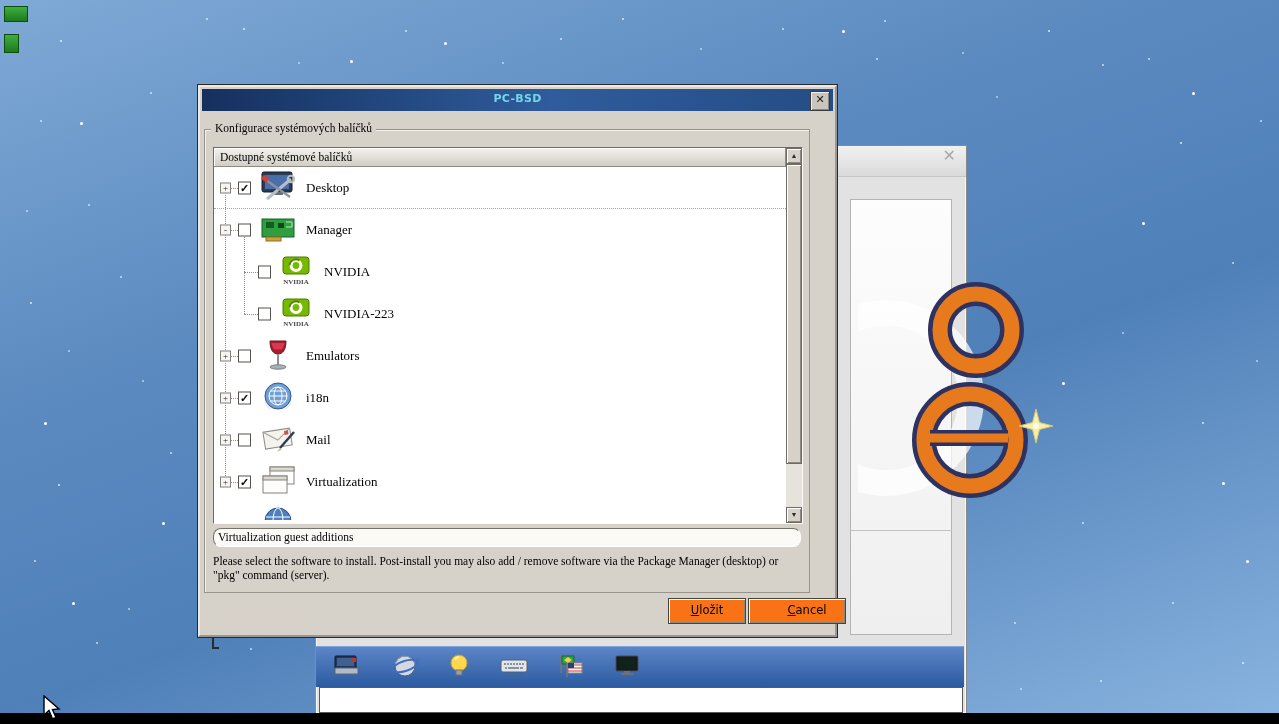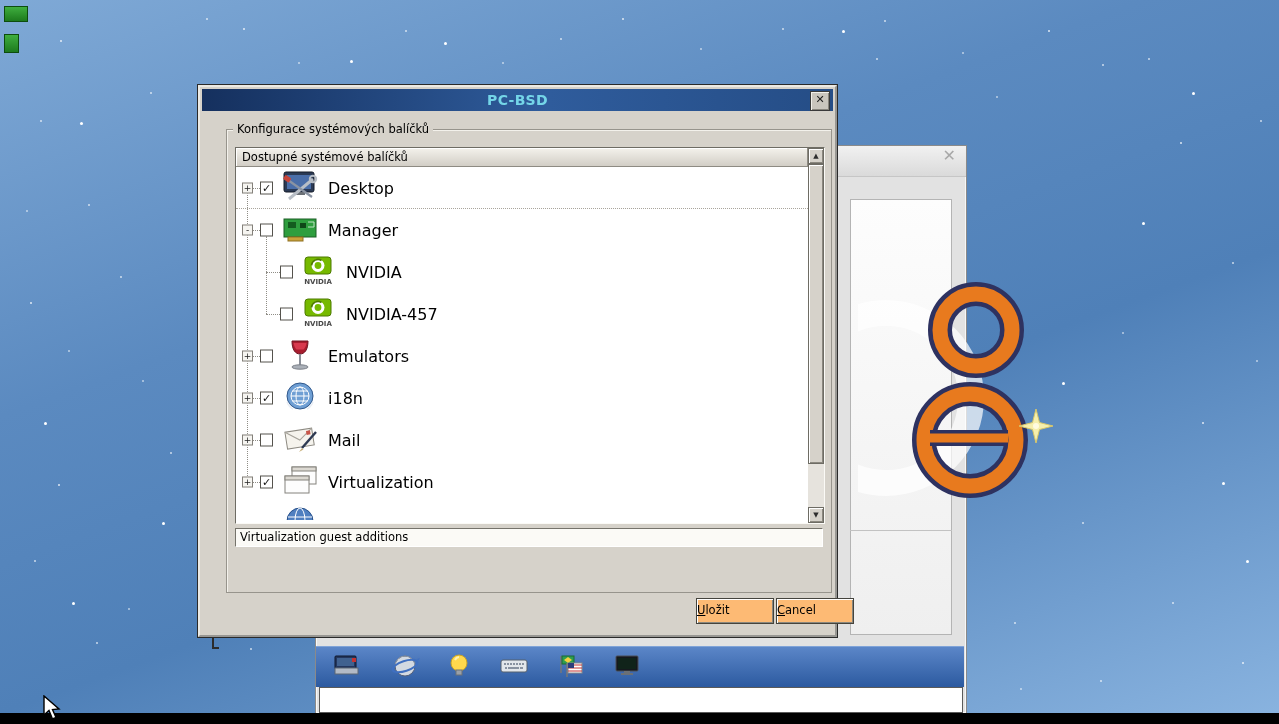--- a/index.html
+++ b/index.html
@@ -45,26 +45,26 @@
   .acc{text-decoration:underline;}
 
   
   .logo-swirl{position:absolute;left:858px;top:268px;z-index:3;}
 
   
   .dialog{position:absolute;left:198px;top:85px;width:635px;height:548px;background:#d6d2ca;
           border:2px outset #eceae4;box-shadow:0 0 0 1px #2a2a2a;z-index:5;font-size:12px;color:#000;}
   .titlebar{position:absolute;left:2px;top:2px;right:2px;height:22px;
             background:linear-gradient(90deg,#15305e,#2f5c9c 55%,#254d86);}
-  .title-text{position:absolute;left:0;right:0;top:3px;text-align:center;color:#74d6e8;font-weight:bold;font-size:14px;letter-spacing:.3px;}
+  .title-text{position:absolute;left:0;right:0;top:3px;text-align:center;color:#74d6e8;font-weight:bold;font-size:11px;letter-spacing:.3px;}
   .dlg-close{position:absolute;right:3px;top:2px;width:18px;height:18px;background:#c9c5bd;
              border:1px solid #3a3a3a;box-shadow:inset 1px 1px 0 #f2f0ea,inset -1px -1px 0 #87847c;
              text-align:center;line-height:16px;font-size:11px;color:#1c1c1c;cursor:default;}
-  .groupbox{position:absolute;left:26px;top:42px;width:604px;height:462px;border:1px solid #97948c;
-            box-shadow:inset 1px 1px 0 #f3f1eb;}
+  .groupbox{position:absolute;left:4px;top:42px;width:604px;height:462px;border:1px solid #97948c;
+            box-shadow:inset 1px 1px 0 #f3f1eb;font-family:Liberation Serif, serif;}
   .gb-label{position:absolute;left:6px;top:-8px;background:#d6d2ca;padding:0 4px;font-size:11.5px;}
   .tree{position:absolute;left:8px;top:17px;width:588px;height:375px;background:#fff;
         border-top:1px solid #6e6c64;border-left:1px solid #6e6c64;border-bottom:1px solid #fbfaf6;border-right:1px solid #fbfaf6;}
   .tree-header{position:absolute;left:0;top:0;right:16px;height:19px;background:linear-gradient(#f4f2ec,#d2cec6);
                border-right:1px solid #8e8b83;border-bottom:1px solid #8e8b83;box-shadow:inset 1px 1px 0 #fff;
                font-size:11.5px;line-height:19px;padding-left:6px;box-sizing:border-box;cursor:default;}
   .tree-body{position:absolute;left:0;top:19px;right:16px;bottom:0;background:#fff;overflow:hidden;}
   .scrollbar{position:absolute;top:0;right:0;width:16px;bottom:0;background:#e6e3dd;}
   .sb-btn{position:absolute;left:0;width:16px;height:16px;background:#d6d2ca;border:1px solid #6e6c64;
           box-shadow:inset 1px 1px 0 #fff,inset -1px -1px 0 #8b887f;box-sizing:border-box;
@@ -76,33 +76,33 @@
   .trow.gridline{border-bottom:1px dotted #a9a59c;box-sizing:border-box;}
   .trow.partial{height:17px;overflow:hidden;}
   .expander{position:absolute;left:6px;top:50%;transform:translateY(-50%);width:11px;height:11px;background:#f6f5f1;
             border:1px solid #83807a;box-sizing:border-box;font-size:9px;line-height:8px;text-align:center;color:#222;z-index:2;cursor:default;}
   .cbx{position:absolute;left:24px;top:50%;transform:translateY(-50%);width:13px;height:13px;background:#fff;
        border:1px solid #55534d;box-sizing:border-box;font-size:11px;font-weight:bold;line-height:11px;text-align:center;color:#101010;z-index:2;cursor:default;}
   .trow.child .cbx{left:44px;}
   .ticon{position:absolute;left:44px;top:50%;transform:translateY(-50%);width:40px;height:36px;z-index:2;}
   .trow.child .ticon{left:62px;}
   .trow.partial .ticon{top:2px;transform:none;}
-  .tlabel{position:absolute;left:92px;top:50%;transform:translateY(-50%);font-size:16px;white-space:nowrap;}
+  .tlabel{position:absolute;left:92px;top:50%;transform:translateY(-50%);font-size:13px;white-space:nowrap;}
   .trow.child .tlabel{left:110px;}
   .vline-root{position:absolute;left:11px;top:21px;height:294px;border-left:1px dotted #8f8d86;z-index:1;}
   .vline-child{position:absolute;left:30px;top:69px;height:78px;border-left:1px dotted #8f8d86;z-index:1;}
   .trow.top::before{content:"";position:absolute;left:17px;top:50%;width:7px;border-top:1px dotted #8f8d86;}
   .trow.child::before{content:"";position:absolute;left:30px;top:50%;width:14px;border-top:1px dotted #8f8d86;}
   .statusbox{position:absolute;left:8px;top:398px;width:588px;height:19px;background:#fbfaf6;
              border-top:1px solid #75736b;border-left:1px solid #75736b;border-bottom:1px solid #fff;border-right:1px solid #fff;
-             box-sizing:border-box;font-size:11.5px;line-height:16px;padding-left:4px;}
+             box-sizing:border-box;font-size:11.5px;line-height:16px;padding-left:4px;border-radius:8px;}
   .desc{position:absolute;left:8px;top:424px;width:586px;font-size:11.5px;line-height:14px;color:#000;}
-  .dlg-btn{position:absolute;top:511px;width:76px;height:24px;background:#fdba74;border:1px solid #45443d;
-           box-shadow:inset 1px 1px 0 #fff,inset -1px -1px 0 #8a877d;font-size:11.5px;text-align:left;line-height:22px;cursor:default;margin-left:28px;}
-  .btn-save{left:468px;} .btn-cancel{left:548px;}
+  .dlg-btn{position:absolute;top:511px;width:76px;height:24px;background:#f97316;border:1px solid #45443d;
+           box-shadow:inset 1px 1px 0 #fff,inset -1px -1px 0 #8a877d;font-size:11.5px;text-align:center;line-height:22px;cursor:default;}
+  .btn-save{left:468px;} .btn-cancel{left:548px;padding-left:20px;}
 
   .artifact{position:absolute;left:212px;top:638px;width:5px;height:9px;border-left:2px solid #2b2b2b;border-bottom:2px solid #2b2b2b;z-index:4;}
   .blackbar{position:absolute;left:0;top:713px;width:1279px;height:11px;background:#000;z-index:20;}
   .cursor{position:absolute;left:42px;top:695px;z-index:40;}
 </style>
 </head>
 <body>
 
 <div id="root">
   <div class="stars"></div>
@@ -253,21 +253,21 @@
             <span class="cbx"></span>
             <span class="ticon">
               <svg viewBox="0 0 40 34" width="40" height="34">
                 <rect x="7" y="3" width="26" height="17" rx="3" fill="#76b900" stroke="#4d7a00"></rect>
                 <circle cx="20" cy="11.5" r="6.5" fill="#fff"></circle>
                 <circle cx="20" cy="11.5" r="3.4" fill="#76b900"></circle>
                 <path d="M13.5,11.5 a6.5,6.5 0 0 1 10,-5" fill="none" stroke="#4d7a00" stroke-width="1.6"></path>
                 <text x="20" y="30" text-anchor="middle" font-size="7" font-weight="bold" fill="#4a4a4a">NVIDIA</text>
               </svg>
             </span>
-            <span class="tlabel">NVIDIA-457</span>
+            <span class="tlabel">NVIDIA-223</span>
           </div>
 
           <div class="trow top">
             <span class="expander">+</span>
             <span class="cbx"></span>
             <span class="ticon">
               <svg viewBox="0 0 40 34" width="40" height="34">
                 <path d="M12,3 h16 c0,9 -3.5,13 -8,13 c-4.5,0 -8,-4 -8,-13 z" fill="#a81c2e" stroke="#6e1220"></path>
                 <path d="M13.5,5 h13 c-0.5,3 -1.5,5 -3,6.5 h-7 c-1.5,-1.5 -2.5,-3.5 -3,-6.5 z" fill="#d8394e"></path>
                 <line x1="20" y1="16" x2="20" y2="27" stroke="#8a8f98" stroke-width="2"></line>
@@ -337,20 +337,21 @@
         </div>
 
         <div class="scrollbar">
           <div class="sb-btn sb-up">▲</div>
           <div class="sb-thumb"></div>
           <div class="sb-btn sb-down">▼</div>
         </div>
       </div>
 
       <div class="statusbox">Virtualization guest additions</div>
+      <div class="desc">Please select the software to install. Post-install you may also add / remove software via the Package Manager (desktop) or "pkg" command (server).</div>
     </div>
 
     <div class="dlg-btn btn-save">
       <span></span><span class="acc">U</span><span>ložit</span>
     </div>
     <div class="dlg-btn btn-cancel">
       <span></span><span class="acc">C</span><span>ancel</span>
     </div>
   </div>
 

